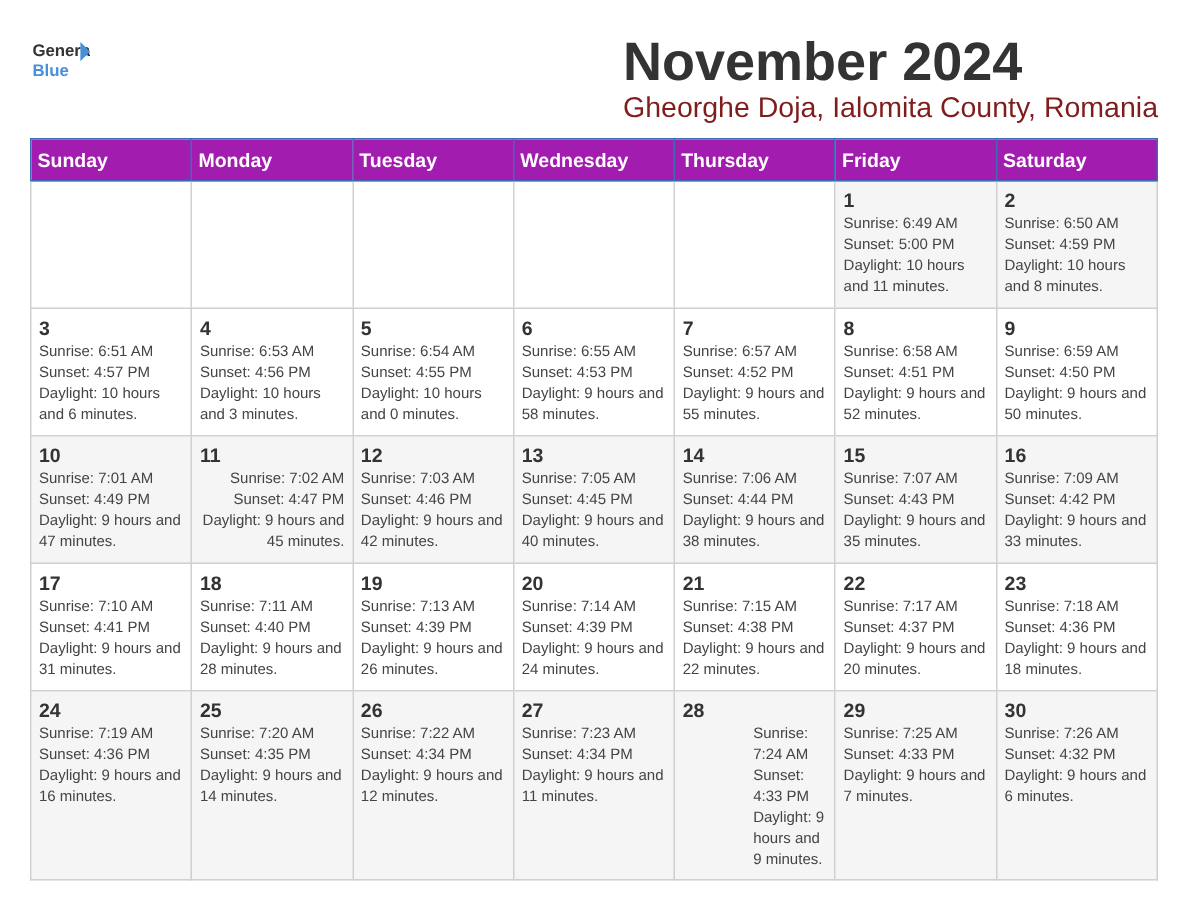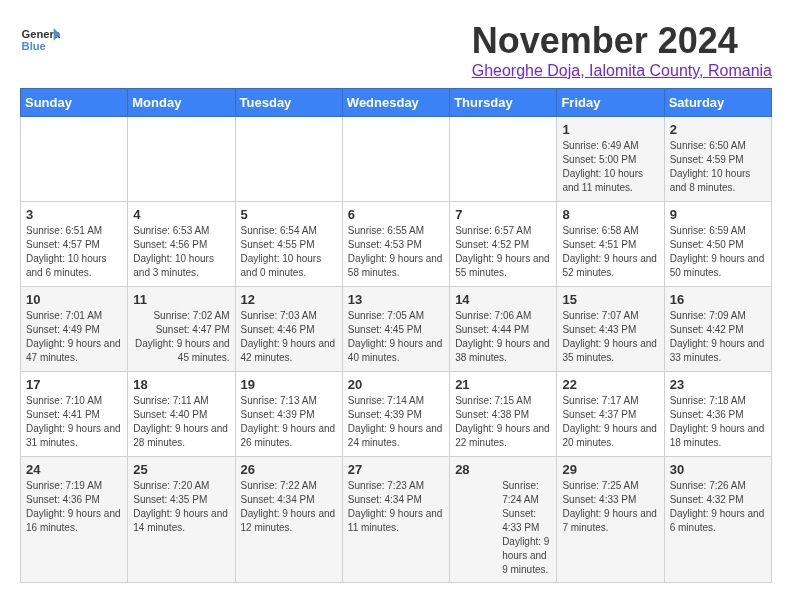--- a/index.html
+++ b/index.html
@@ -27,31 +27,30 @@
     }
     .title-block {
       text-align: left;
     }
     .month-title {
       font-size: 36px;
       font-weight: bold;
       color: #333;
     }
     .subtitle {
-      font-size: 16px;
-      color: #6d28d9;
-      text-decoration: underline;
+      font-size: 19px;
+      color: #7f1d1d;
     }
     table {
       width: 100%;
       border-collapse: collapse;
       table-layout: fixed;
     }
     thead tr {
-      background-color: #3b82f6;
+      background-color: #a21caf;
     }
     thead th {
       color: #fff;
       font-size: 13px;
       font-weight: bold;
       padding: 6px 4px;
       text-align: left;
       border: 1px solid #3a6db5;
     }
     tbody tr {

